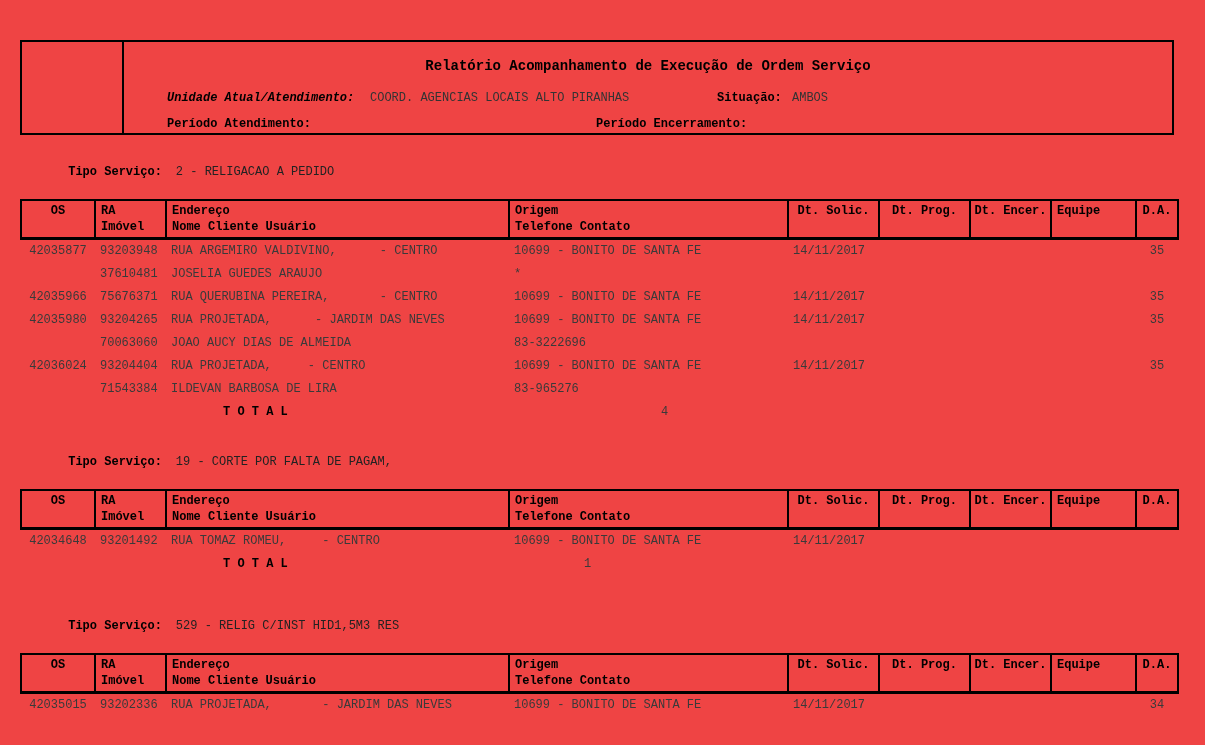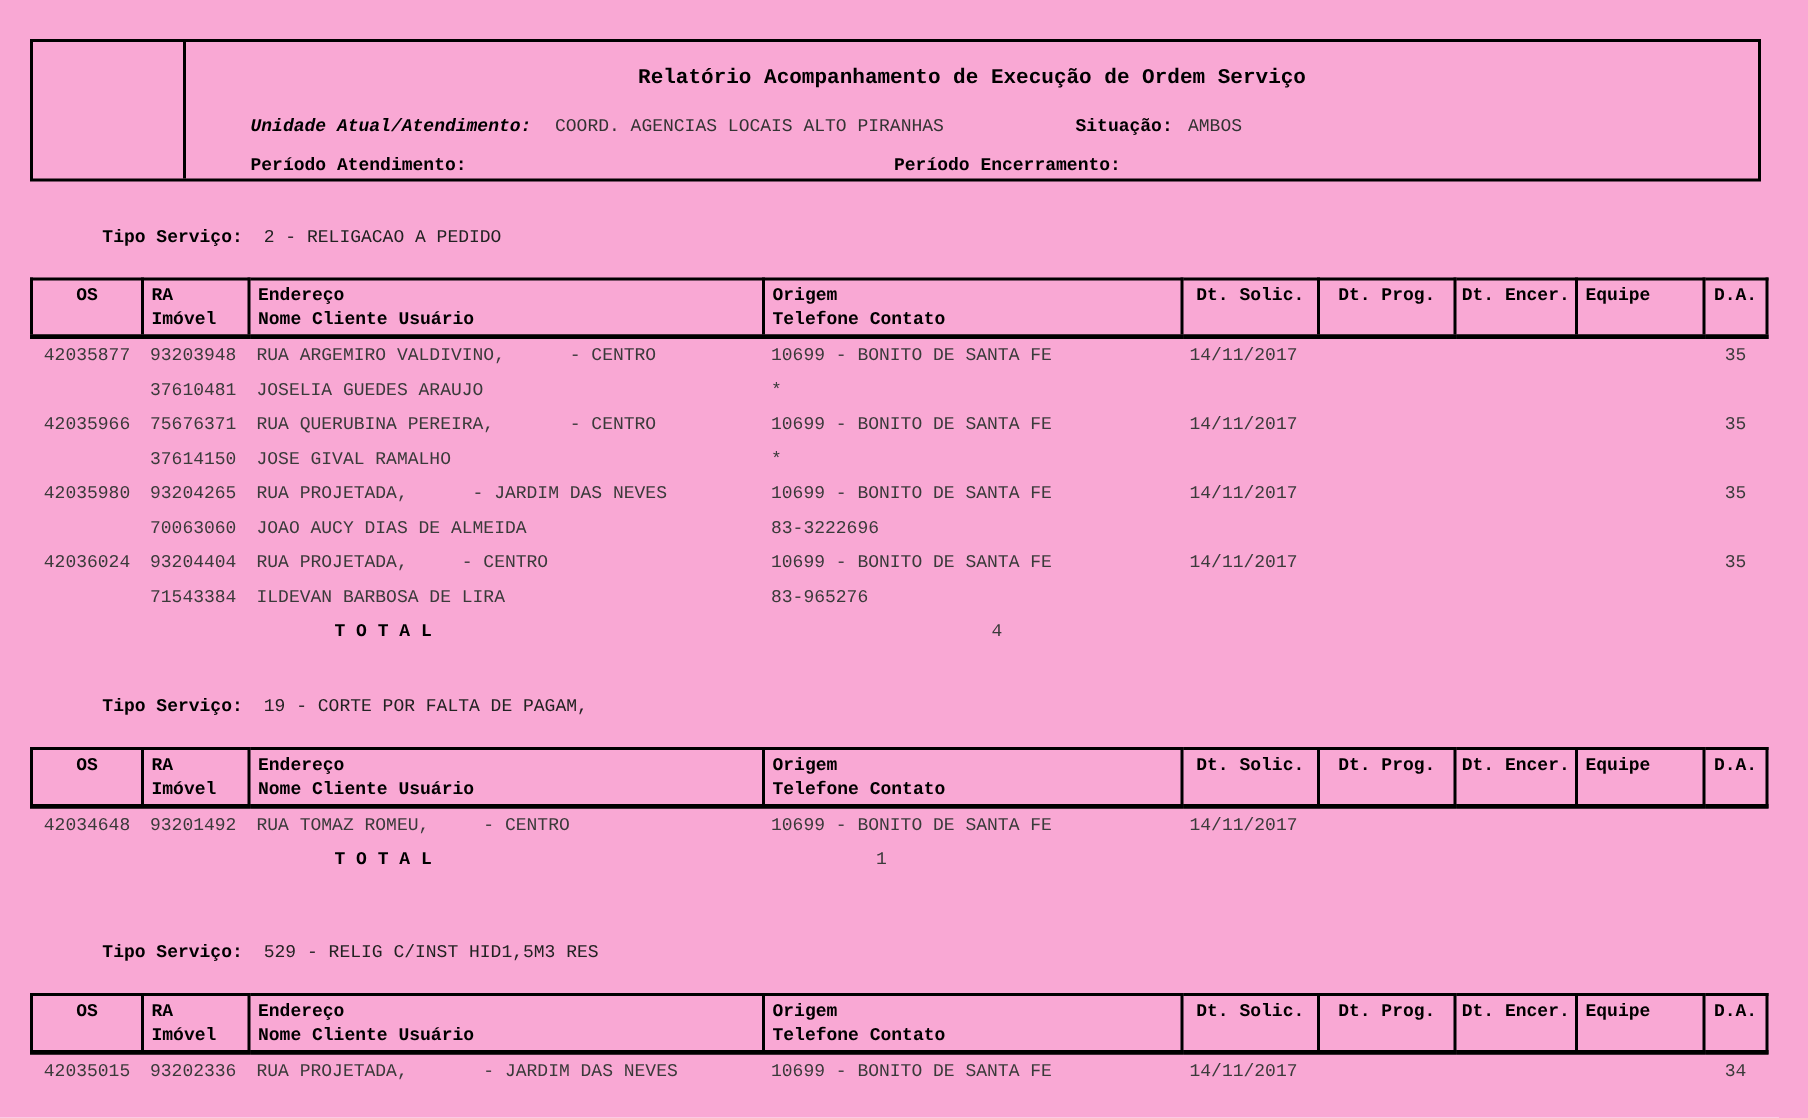--- a/index.html
+++ b/index.html
@@ -2,21 +2,21 @@
 <html><head>
 <meta charset="utf-8">
 <style>
   * { margin:0; padding:0; box-sizing:border-box; }
   html,body { background:#fff; }
   body {
     width:1205px; height:745px; overflow:hidden;
     font-family:"Liberation Mono","DejaVu Sans Mono",monospace;
     color:#000;
   }
-  .page { position:relative; width:1205px; height:745px; padding-top:26px; background:#f9a8d4; }
+  .page { position:relative; width:1205px; height:745px; padding-top:40px; background:#ef4444; }
 
   
   .header-box { margin-left:20px; width:1154px; height:95px; border:2px solid #000; display:flex; }
   .logo-cell { width:102px; border-right:2px solid #000; }
   .header-center { position:relative; flex:1; }
   .report-title { margin-top:16px; text-align:center; font-weight:bold; font-size:14px; line-height:16px; }
   .hfield { position:absolute; font-size:12px; line-height:16px; white-space:pre; }
   .bold { font-weight:bold; }
   .f-unidade-l { top:48px; left:43px;font-style:italic; }
   .f-unidade-v { top:48px; left:246px; color:#333; }
@@ -154,31 +154,20 @@
             <td>75676371</td>
             <td>RUA QUERUBINA PEREIRA,       - CENTRO</td>
             <td>10699 - BONITO DE SANTA FE</td>
             <td>14/11/2017</td>
             <td></td>
             <td></td>
             <td></td>
             <td class="c">35</td>
           </tr>
           <tr>
-            <td></td>
-            <td>37614150</td>
-            <td>JOSE GIVAL RAMALHO</td>
-            <td>*</td>
-            <td></td>
-            <td></td>
-            <td></td>
-            <td></td>
-            <td></td>
-          </tr>
-          <tr>
             <td class="c">42035980</td>
             <td>93204265</td>
             <td>RUA PROJETADA,      - JARDIM DAS NEVES</td>
             <td>10699 - BONITO DE SANTA FE</td>
             <td>14/11/2017</td>
             <td></td>
             <td></td>
             <td></td>
             <td class="c">35</td>
           </tr>

